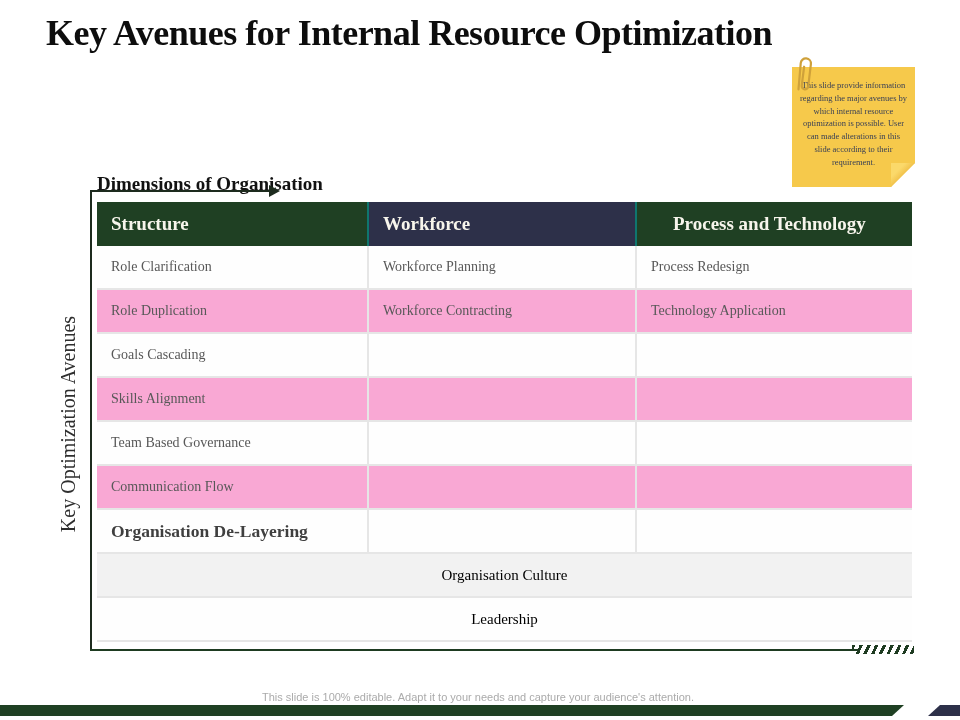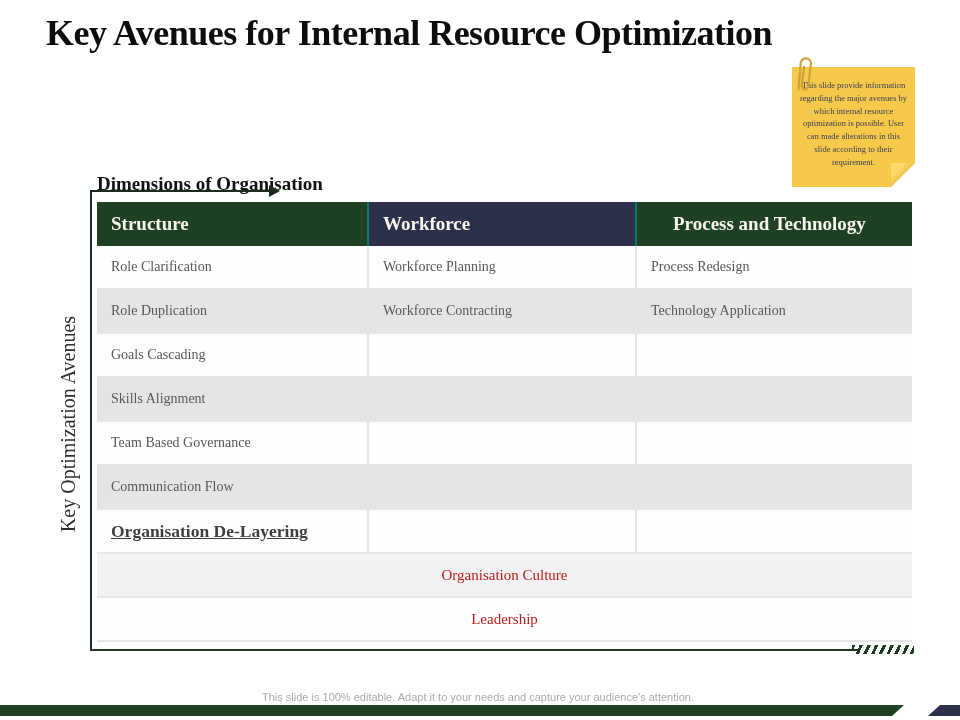--- a/index.html
+++ b/index.html
@@ -39,24 +39,24 @@
   .hdr-row, .b-row { display:grid; grid-template-columns:272px 268px 275px; }
   .hdr-cell { height:44px; display:flex; align-items:center; padding-left:14px;
           font-size:19px; font-weight:700; color:#f7f5ec; border-right:2px solid #0f766e; }
   .hdr-cell:last-child { border-right:none;padding-left:36px; }
   .hdr-green { background:#1f4023; }
   .hdr-navy  { background:#2d3049; }
   .b-cell { height:44px; display:flex; align-items:center; padding-left:14px;
           font-size:14px; color:#585858; border-right:2px solid #e6e6e6; border-bottom:2px solid #e6e6e6; }
   .b-cell:last-child { border-right:none; }
   .r-odd  .b-cell { background:#fefefe; }
-  .r-even .b-cell { background:#e5e5e5; }
-  .b-bold .b-cell:first-child { font-size:17.5px; font-weight:700; color:#3f3f3f;text-decoration:underline; }
+  .r-even .b-cell { background:#f9a8d4; }
+  .b-bold .b-cell:first-child { font-size:17.5px; font-weight:700; color:#3f3f3f; }
   .m-row { height:44px; display:flex; align-items:center; justify-content:center;
-          font-size:15px; color:#b91c1c; border-bottom:2px solid #e6e6e6; }
+          font-size:15px; color:#000000; border-bottom:2px solid #e6e6e6; }
   .m-gray { background:#f2f2f2; } .m-white { background:#fefefe; }
 
   
   .footer-text { position:absolute; left:0; top:691px; width:956px; text-align:center;
           font-family:"Liberation Sans", sans-serif; font-size:11px; color:#ababab; }
   .bar-green { position:absolute; left:0; top:705px; width:904px; height:11px; background:#1f4023;
           clip-path:polygon(0 0,100% 0,calc(100% - 12px) 100%,0 100%); }
   .bar-navy { position:absolute; left:928px; top:705px; width:32px; height:11px; background:#2d3049;
           clip-path:polygon(12px 0,100% 0,100% 100%,0 100%); }
 </style>

